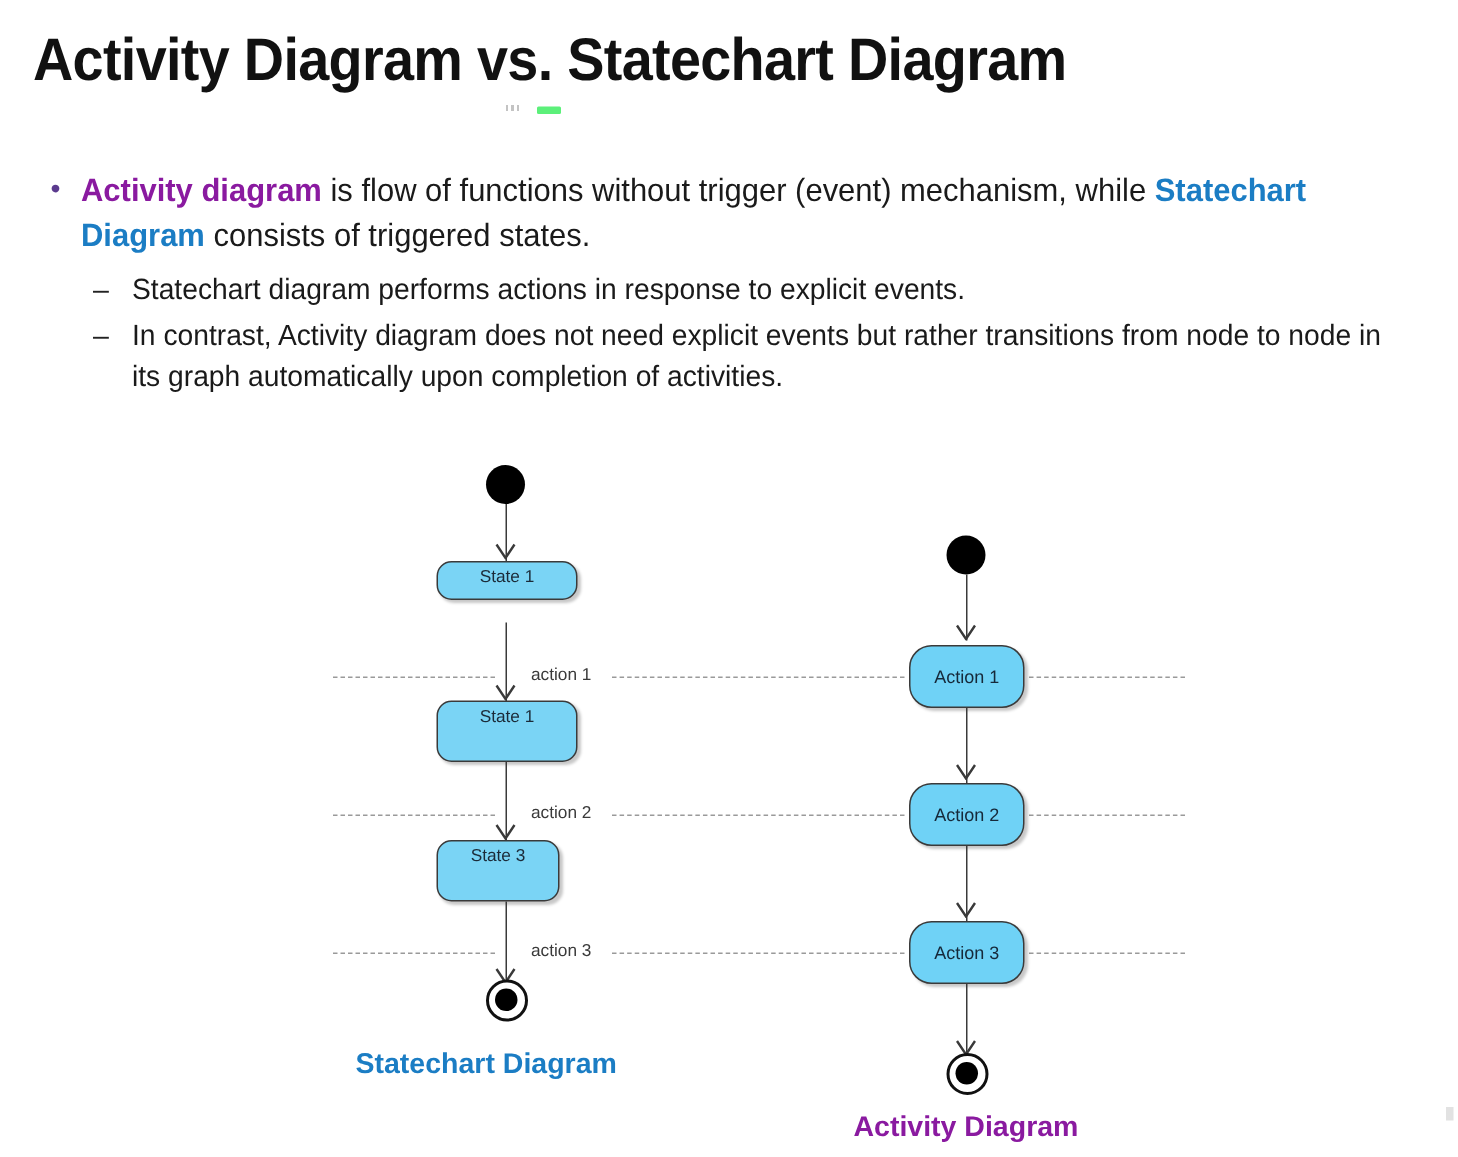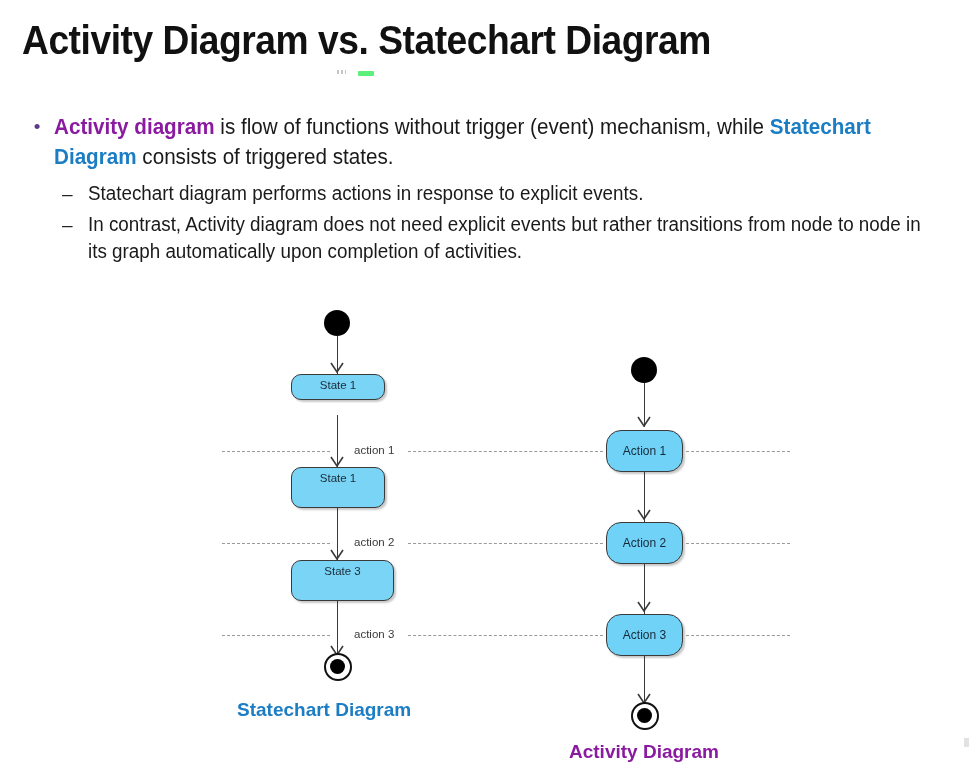--- a/index.html
+++ b/index.html
@@ -284,21 +284,21 @@
   <div class="state-box" style="left:291px; top:171px; width:94px; height:41px;">
     <div class="state-label">State 1</div>
   </div>
 
   <div class="connector" style="left:337px; top:212px; height:53px;"></div>
   <svg class="arrowhead" style="left:330px; top:253px;" viewBox="0 0 14 11">
     <path d="M1 1 L7 10 L13 1" fill="none" stroke="#3a3a3a" stroke-width="1.6"></path>
   </svg>
   <div class="action-text" style="left:354px; top:240px;">action 2</div>
 
-  <div class="state-box" style="left:291px; top:264px; width:103px; height:41px;">
+  <div class="state-box" style="left:291px; top:264px; width:82px; height:41px;">
     <div class="state-label">State 3</div>
   </div>
 
   <div class="connector" style="left:337px; top:305px; height:55px;"></div>
   <svg class="arrowhead" style="left:330px; top:349px;" viewBox="0 0 14 11">
     <path d="M1 1 L7 10 L13 1" fill="none" stroke="#3a3a3a" stroke-width="1.6"></path>
   </svg>
   <div class="action-text" style="left:354px; top:332px;">action 3</div>
 
   <div class="node-circle-end" style="left:324px; top:357px;"></div>

